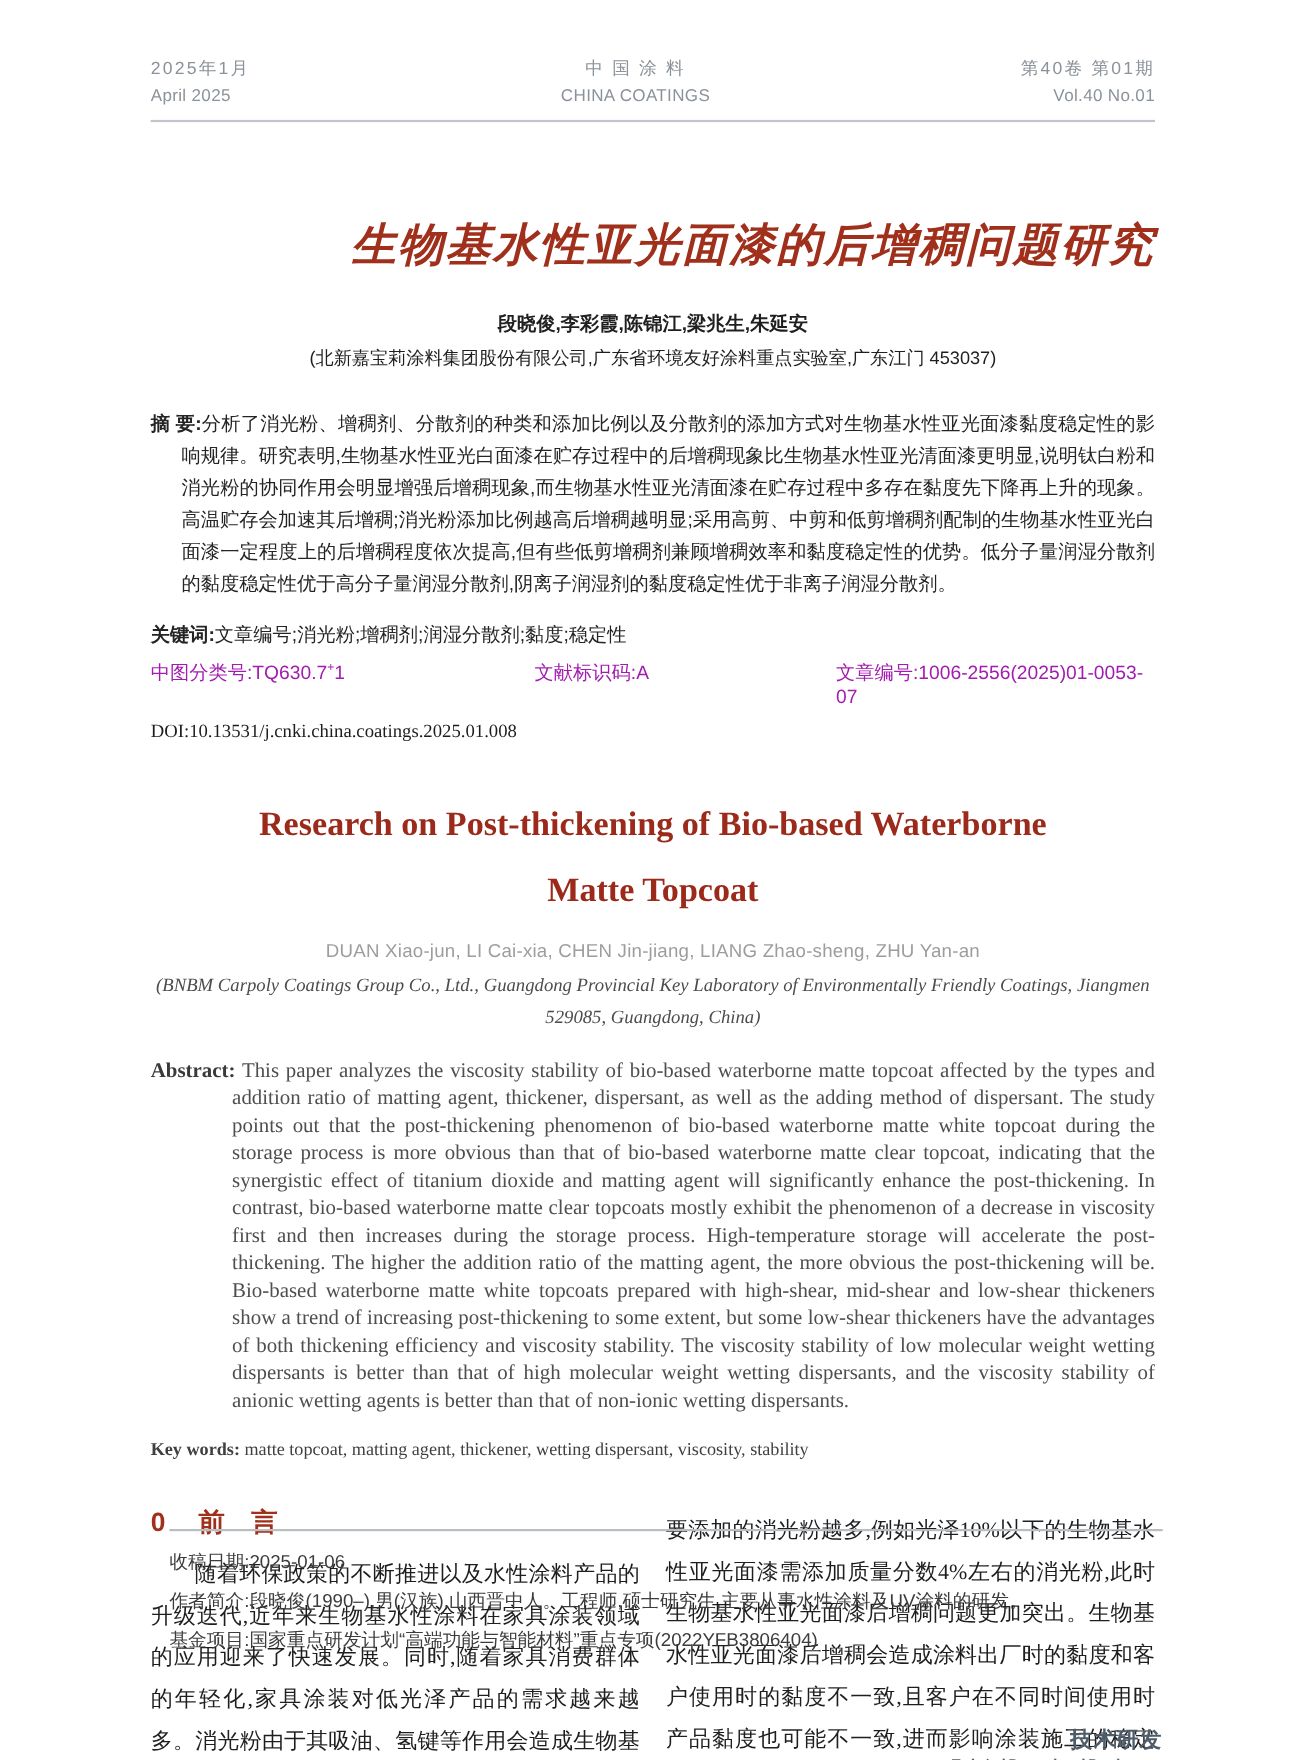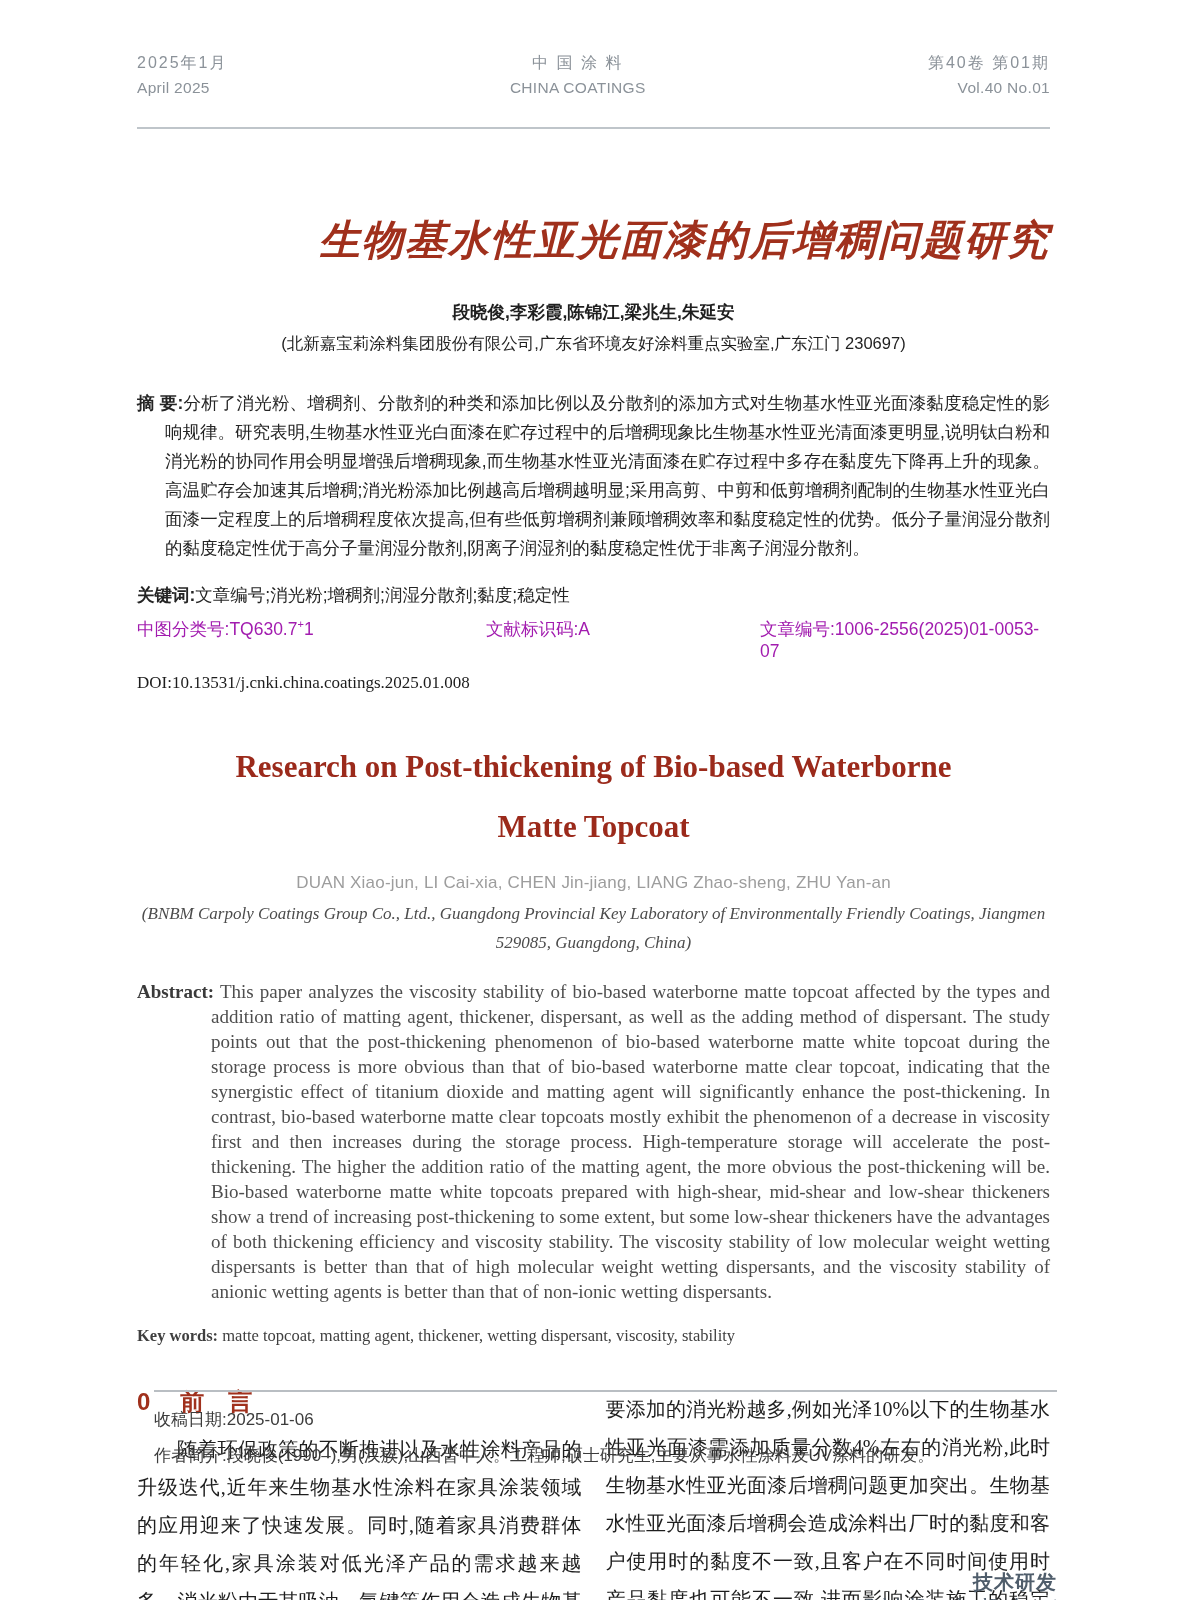--- a/index.html
+++ b/index.html
@@ -2,21 +2,21 @@
 <html><head>
 <meta charset="utf-8">
 <style>
   html,body{margin:0;padding:0;background:#ffffff;}
   .page{position:relative;width:1187px;height:1600px;background:#ffffff;overflow:hidden;
         font-family:"Liberation Sans",sans-serif;color:#222;}
   .content{padding:0 137px;}
 
   
   .journal-header{display:flex;justify-content:space-between;align-items:flex-end;
-        padding-top:50px;padding-bottom:27px;border-bottom:2px solid #bfc5ca;color:#8b9299;}
+        padding-top:50px;padding-bottom:9px;border-bottom:2px solid #bfc5ca;color:#8b9299;}
   .jh-cell{line-height:25px;font-size:16px;}
   .jh-center{text-align:center;}
   .jh-right{text-align:right;}
   .jh-en{font-size:15.5px;letter-spacing:0.3px;}
   .jh-zh{letter-spacing:2px;}
 
   
   .title-zh{margin-top:84px;text-align:right;font-size:41px;font-weight:700;
         color:#a0301c;letter-spacing:2px;font-style:italic;}
   .authors-zh{margin-top:32px;text-align:center;font-size:17.5px;font-weight:700;color:#1f1f1f;}
@@ -87,21 +87,21 @@
         <div class="jh-en">CHINA COATINGS</div>
       </div>
       <div class="jh-cell jh-right">
         <div class="jh-zh">第40卷 第01期</div>
         <div class="jh-en">Vol.40  No.01</div>
       </div>
     </div>
 
     <div class="title-zh">生物基水性亚光面漆的后增稠问题研究</div>
     <div class="authors-zh">段晓俊,李彩霞,陈锦江,梁兆生,朱延安</div>
-    <div class="affiliation-zh">(北新嘉宝莉涂料集团股份有限公司,广东省环境友好涂料重点实验室,广东江门  230697)</div>
+    <div class="affiliation-zh">(北新嘉宝莉涂料集团股份有限公司,广东省环境友好涂料重点实验室,广东江门  453037)</div>
 
     <p class="abstract-zh"><span class="lbl">摘 要:</span><span>分析了消光粉、增稠剂、分散剂的种类和添加比例以及分散剂的添加方式对生物基水性亚光面漆黏度稳定性的影响规律。研究表明,生物基水性亚光白面漆在贮存过程中的后增稠现象比生物基水性亚光清面漆更明显,说明钛白粉和消光粉的协同作用会明显增强后增稠现象,而生物基水性亚光清面漆在贮存过程中多存在黏度先下降再上升的现象。高温贮存会加速其后增稠;消光粉添加比例越高后增稠越明显;采用高剪、中剪和低剪增稠剂配制的生物基水性亚光白面漆一定程度上的后增稠程度依次提高,但有些低剪增稠剂兼顾增稠效率和黏度稳定性的优势。低分子量润湿分散剂的黏度稳定性优于高分子量润湿分散剂,阴离子润湿剂的黏度稳定性优于非离子润湿分散剂。</span></p>
 
     <div class="keywords-zh"><span class="lbl">关键词:</span><span>文章编号;消光粉;增稠剂;润湿分散剂;黏度;稳定性</span></div>
 
     <div class="meta-row">
       <div><span>中图分类号:</span><span>TQ630.7</span><sup>+</sup><span>1</span></div>
       <div>文献标识码:A</div>
       <div>文章编号:1006-2556(2025)01-0053-07</div>
     </div>
@@ -127,20 +127,21 @@
       <div class="intro-col col-right">
         <p>要添加的消光粉越多,例如光泽10%以下的生物基水性亚光面漆需添加质量分数4%左右的消光粉,此时生物基水性亚光面漆后增稠问题更加突出。生物基水性亚光面漆后增稠会造成涂料出厂时的黏度和客户使用时的黏度不一致,且客户在不同时间使用时产品黏度也可能不一致,进而影响涂装施工的稳定性。本文通过研究消光粉、增稠剂、分散剂的种类和添加比例以及分</p>
       </div>
     </div>
 
   </div>
 
   <div class="footnotes">
     <div class="footnote-row"><span>收稿日期:</span><span>2025-01-06</span></div>
     <div class="footnote-row"><span>作者简介:</span><span>段晓俊(1990–),男(汉族),山西晋中人。工程师,硕士研究生,主要从事水性涂料及UV涂料的研发。</span></div>
+    <div class="footnote-row"><span>基金项目:</span><span>国家重点研发计划“高端功能与智能材料”重点专项(2022YFB3806404)</span></div>
   </div>
 
   <div class="page-footer">
     <div class="pf-text">
       <div class="pf-zh">技术研发</div>
       <div class="pf-en">Technical Research and Development</div>
     </div>
     <div class="pf-bar"></div>
     <div class="pf-num">53</div>
   </div>

